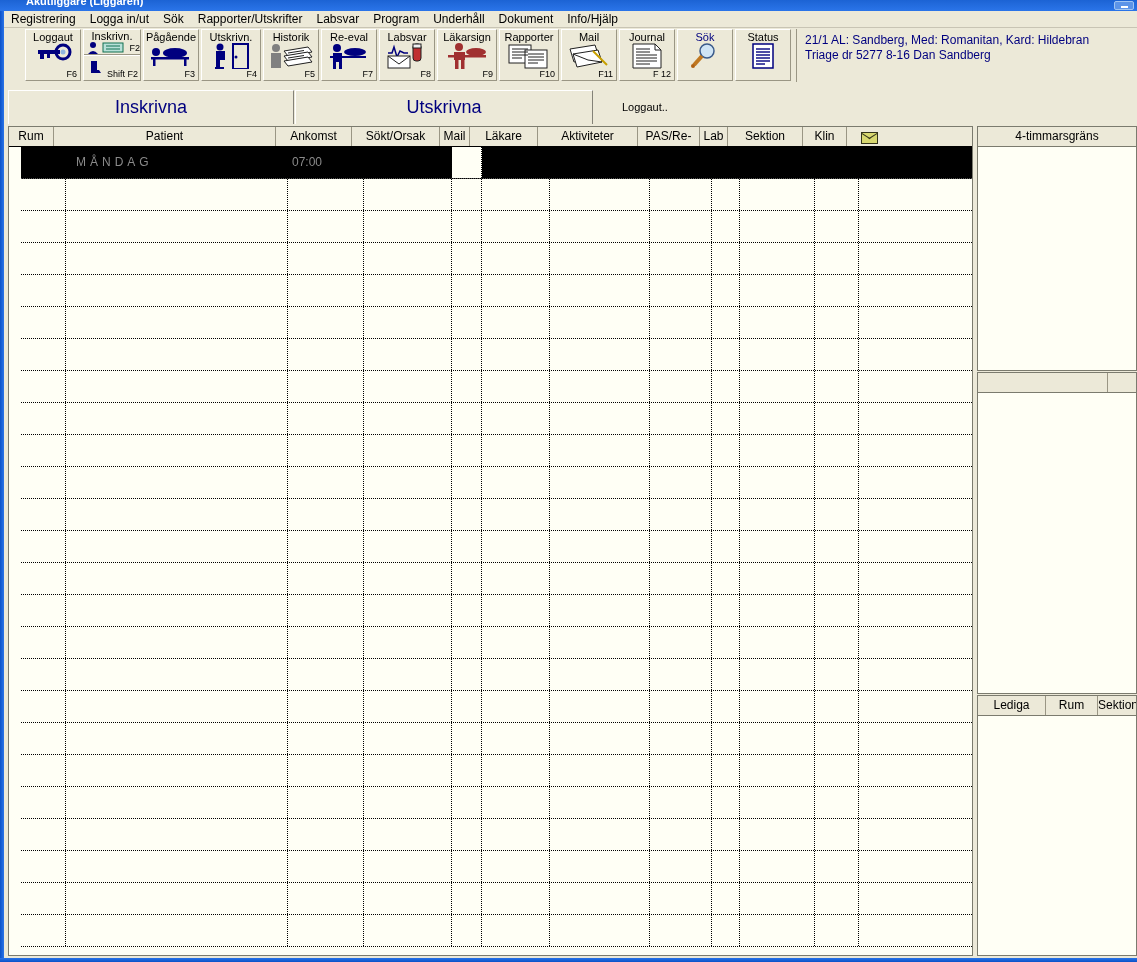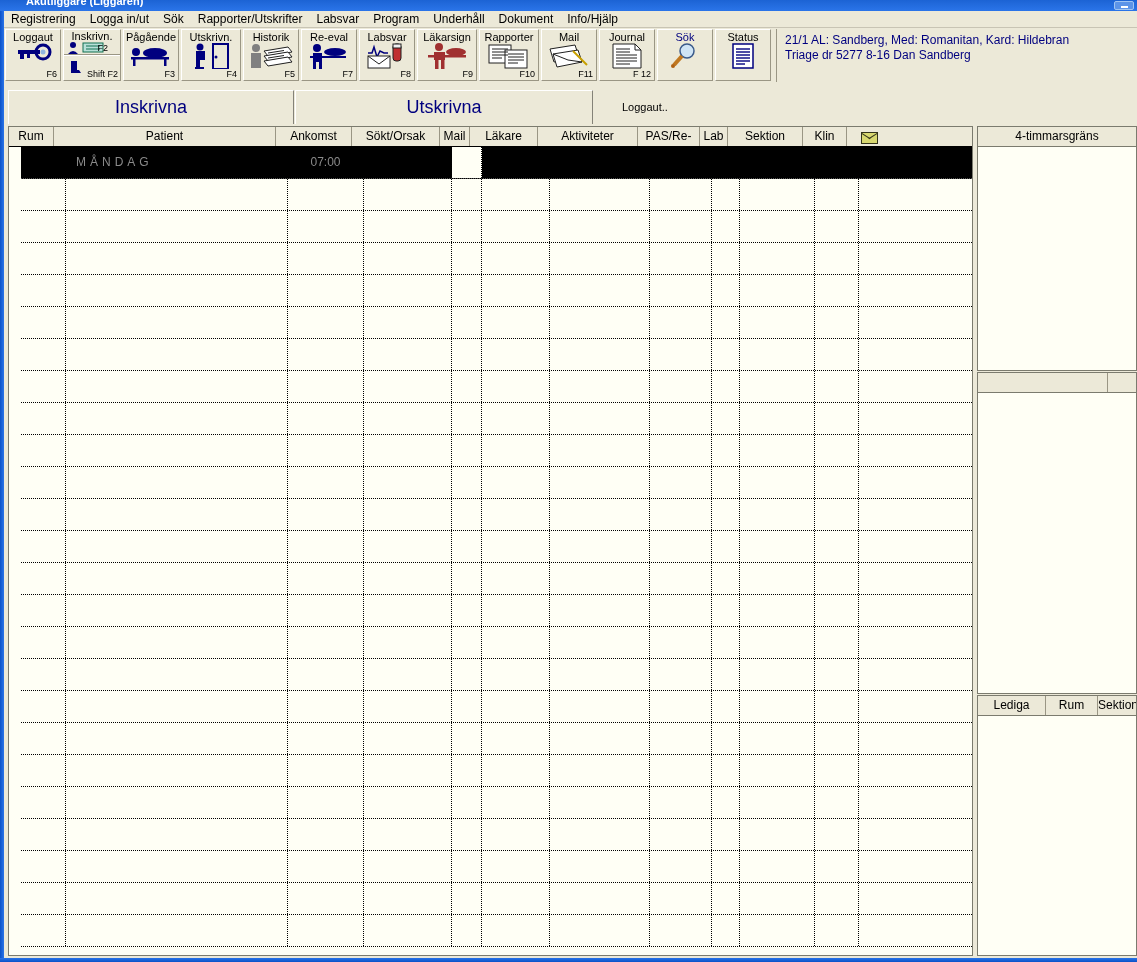--- a/index.html
+++ b/index.html
@@ -57,21 +57,21 @@
   }
   .menu-item {
     font-size: 12px; color: #000; padding: 1px 7px; white-space: nowrap;
     line-height: 15px; cursor: default;
   }
 
   
   .toolbar {
     position: absolute; left: 4px; top: 28px; width: 1133px; height: 56px;
     background: #ece9d8;
-    display: flex; align-items: stretch;
+    display: flex; align-items: stretch; padding-left: 20px;
   }
   .tb-btn {
     position: relative;
     background: #ece9d8;
     border-left: 1px solid #ffffff;
     border-top: 1px solid #ffffff;
     border-right: 1px solid #9a9684;
     border-bottom: 1px solid #9a9684;
     margin: 1px 1px 2px 1px;
     width: 56px; height: 52px;
@@ -193,21 +193,21 @@
   .grow.selected { background: #000000; border-bottom: 1px dotted #555; }
   .gcell {
     border-right: 1px dotted #000;
     font-size: 12px; line-height: 31px;
     overflow: hidden; white-space: nowrap;
     padding: 0 4px;
   }
   .grow.selected .gcell { color: #8a8a8a; }
   .grow.selected .gcell.prio-cell { background: #fffff5; }
   .gcell.c-patient { letter-spacing: 4px; padding-left: 10px; }
-  .gcell.c-ankomst { text-align: center; }
+  .gcell.c-ankomst { text-align: left; }
 
   
   .rp {
     position: absolute;
     background: #fffff5;
     border: 1px solid #7b7b6e;
     overflow: hidden;
   }
   .rp-top   { left: 977px; top: 126px; width: 160px; height: 245px; }
   .rp-mid   { left: 977px; top: 372px; width: 160px; height: 322px; }
@@ -268,21 +268,21 @@
       <div class="tb-btn tb-split">
         <div class="half-top">
           <div class="split-label">Inskrivn.</div>
           <div style="position:absolute;left:2px;top:11px"><svg width="46" height="14" viewBox="0 0 46 14">
       <circle cx="7" cy="4" r="3" fill="#00007f"></circle>
       <path d="M2 13 Q7 7 12 13 Z" fill="#00007f"></path>
       <rect x="17" y="2" width="20" height="9" fill="#b8e0d8" stroke="#107050"></rect>
       <line x1="20" y1="5" x2="34" y2="5" stroke="#107050"></line>
       <line x1="20" y1="8" x2="34" y2="8" stroke="#107050"></line>
             </svg></div>
-          <div class="split-fkey" style="right:12px;bottom:1px">F2</div>
+          <div class="split-fkey" style="right:0;bottom:1px">F2</div>
         </div>
         <div class="half-bot">
           <div style="position:absolute;left:4px;top:4px"><svg width="40" height="14" viewBox="0 0 40 14">
       <rect x="3" y="1" width="6" height="12" fill="#00007f"></rect>
       <path d="M3 13 L13 13 L11 10 L3 10 Z" fill="#00007f"></path>
             </svg></div>
           <div class="split-fkey" style="right:2px;bottom:1px">Shift F2</div>
         </div>
       </div>
       <div class="tb-btn">

